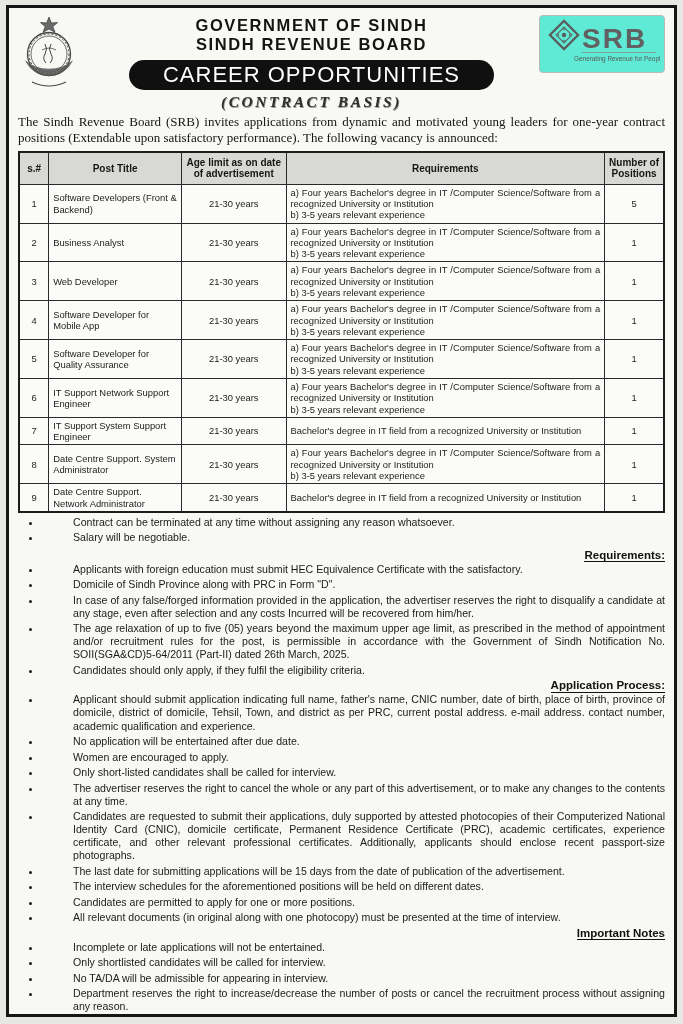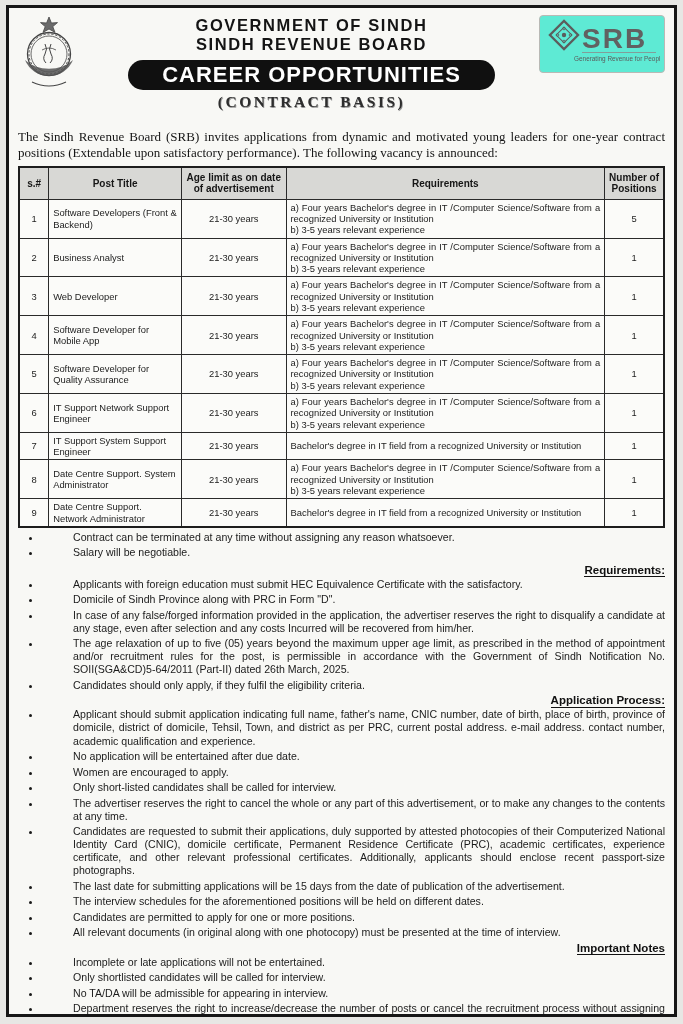--- a/index.html
+++ b/index.html
@@ -12,38 +12,39 @@
   .ad{
     position:absolute;left:6px;top:5px;right:6px;bottom:7px;
     border:3px solid #161616;
     background:#f8f8f5;
     padding:4px 9px 4px 9px;
     display:flex;flex-direction:column;
     overflow:hidden;
     box-sizing:border-box;
   }
   
-  .hdr{display:grid;grid-template-columns:66px 1fr 126px;align-items:start;margin-bottom:16px;}
+  .hdr{display:grid;grid-template-columns:66px 1fr 126px;align-items:start;margin-bottom:1px;}
   .crest{padding-top:2px;}
   .hdr-center{text-align:center;padding-top:4px;}
   .gov-title,.board-title{
     font-size:16.5px;font-weight:bold;letter-spacing:1.6px;
     color:#141414;line-height:1.18;
   }
   .banner{
     display:block;width:fit-content;margin:5px auto 3px;
     background:#101010;color:#fff;
-    font-size:22px;font-weight:bold;letter-spacing:1px;
+    font-size:22px;font-weight:normal;letter-spacing:1px;
     padding:3px 34px 4px;border-radius:16px;
     line-height:1.05;white-space:nowrap;
   }
   .subtitle{
     font-family:"Liberation Serif","DejaVu Serif",serif;
     font-size:15.5px;font-weight:bold;letter-spacing:2.5px;color:#2e2e2e;
     text-shadow:0.7px 0.7px 0 #9a9a9a;
+    font-style:italic;
   }
   .srb-box{border:1px solid #b9b9b5;border-radius:4px;padding:3px 4px;margin-top:3px;background:#5eead4;text-align:center;}
   
   .intro{
     font-family:"Liberation Serif","DejaVu Serif",serif;
     font-size:13px;line-height:1.26;text-align:justify;
     margin:2px 0 4px;color:#151515;
   }
   
   table{width:100%;border-collapse:collapse;table-layout:fixed;margin:0 0 3px;background:#fbfbf9;}

